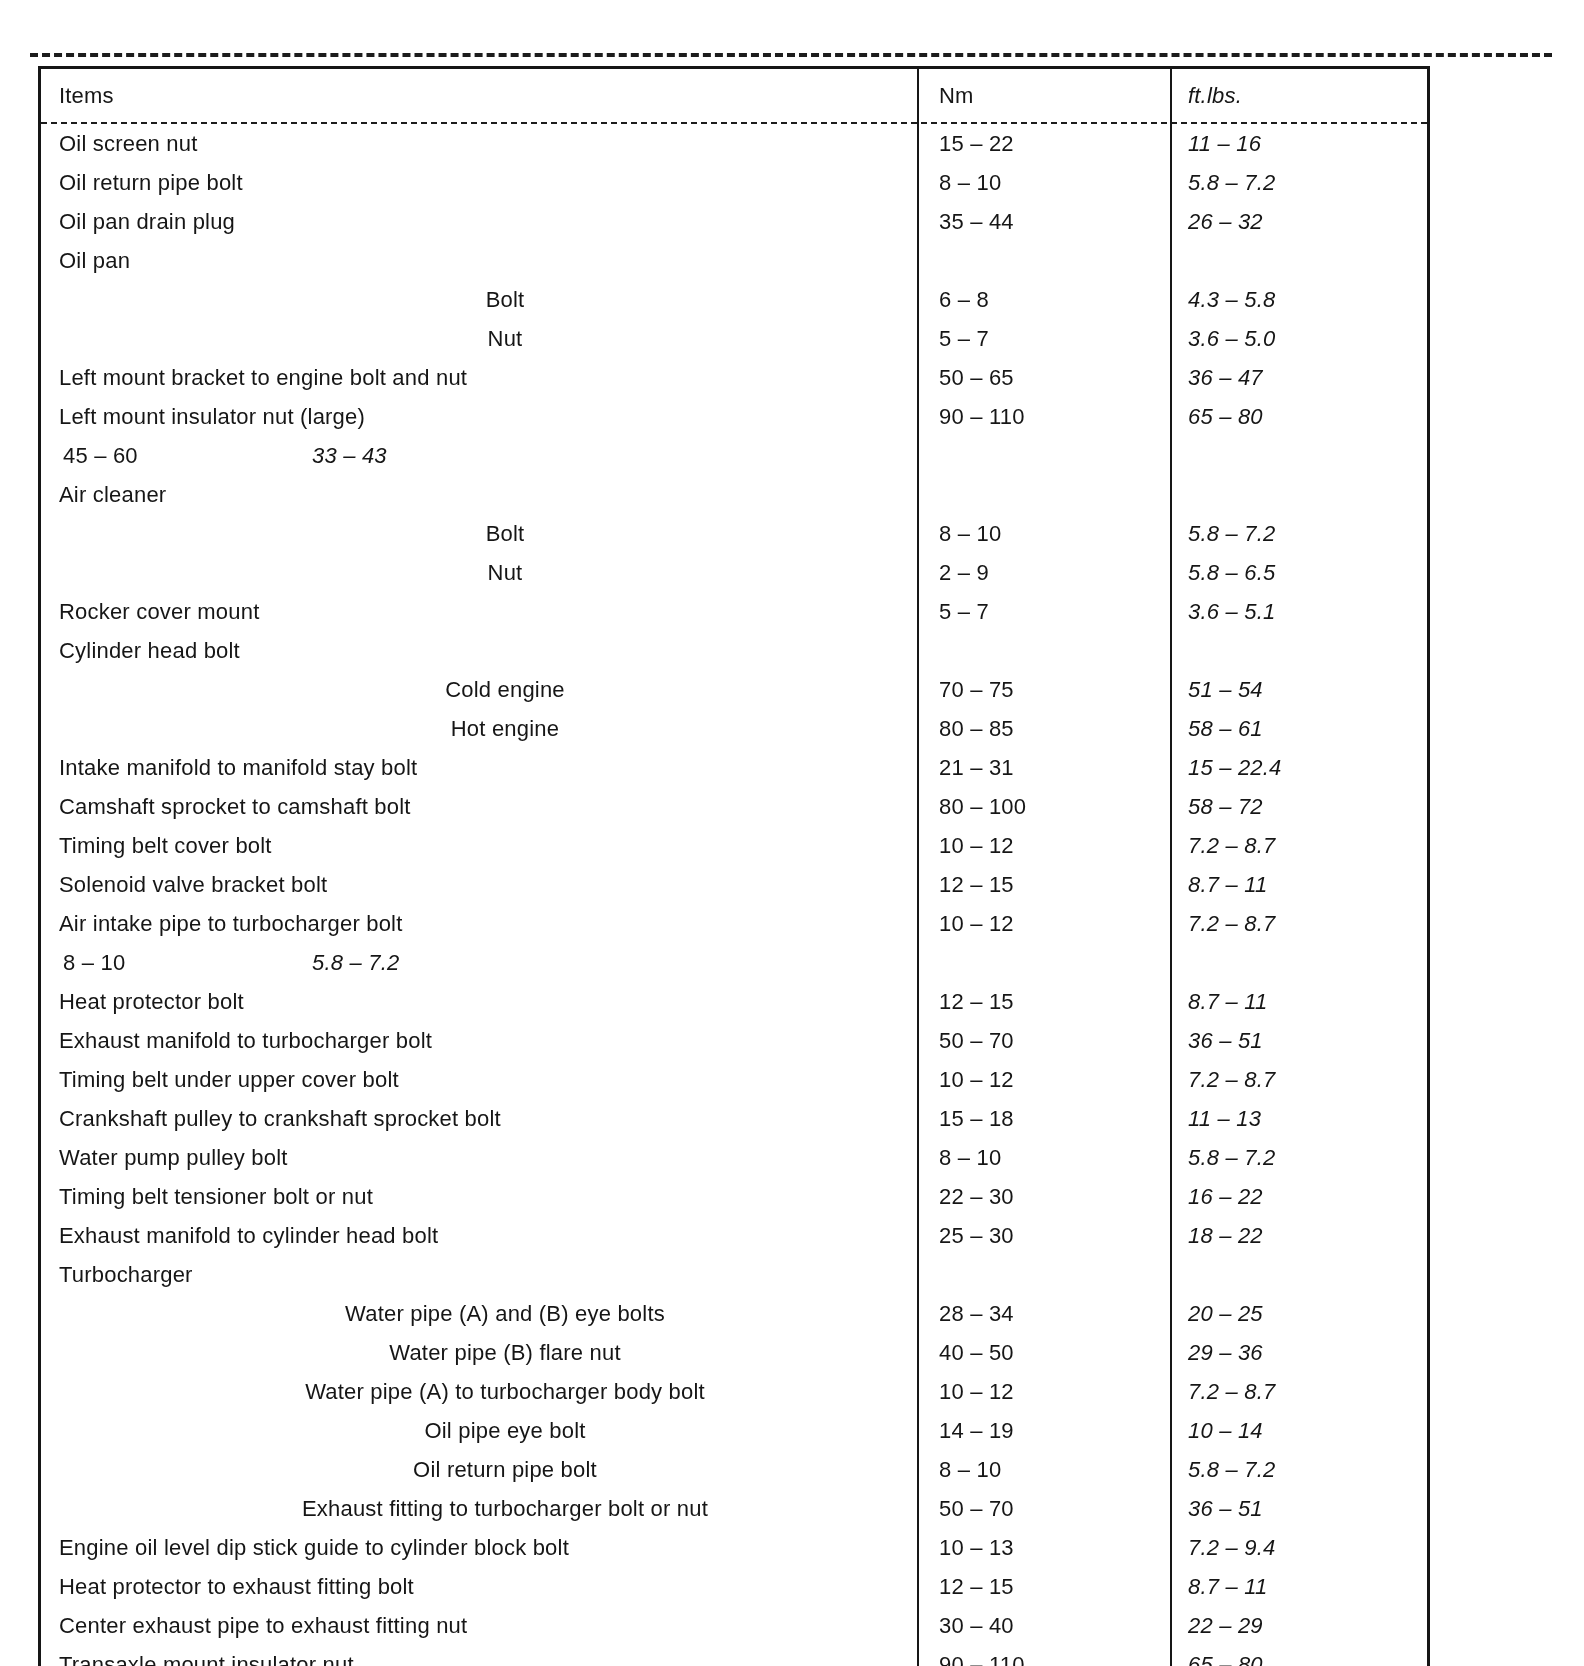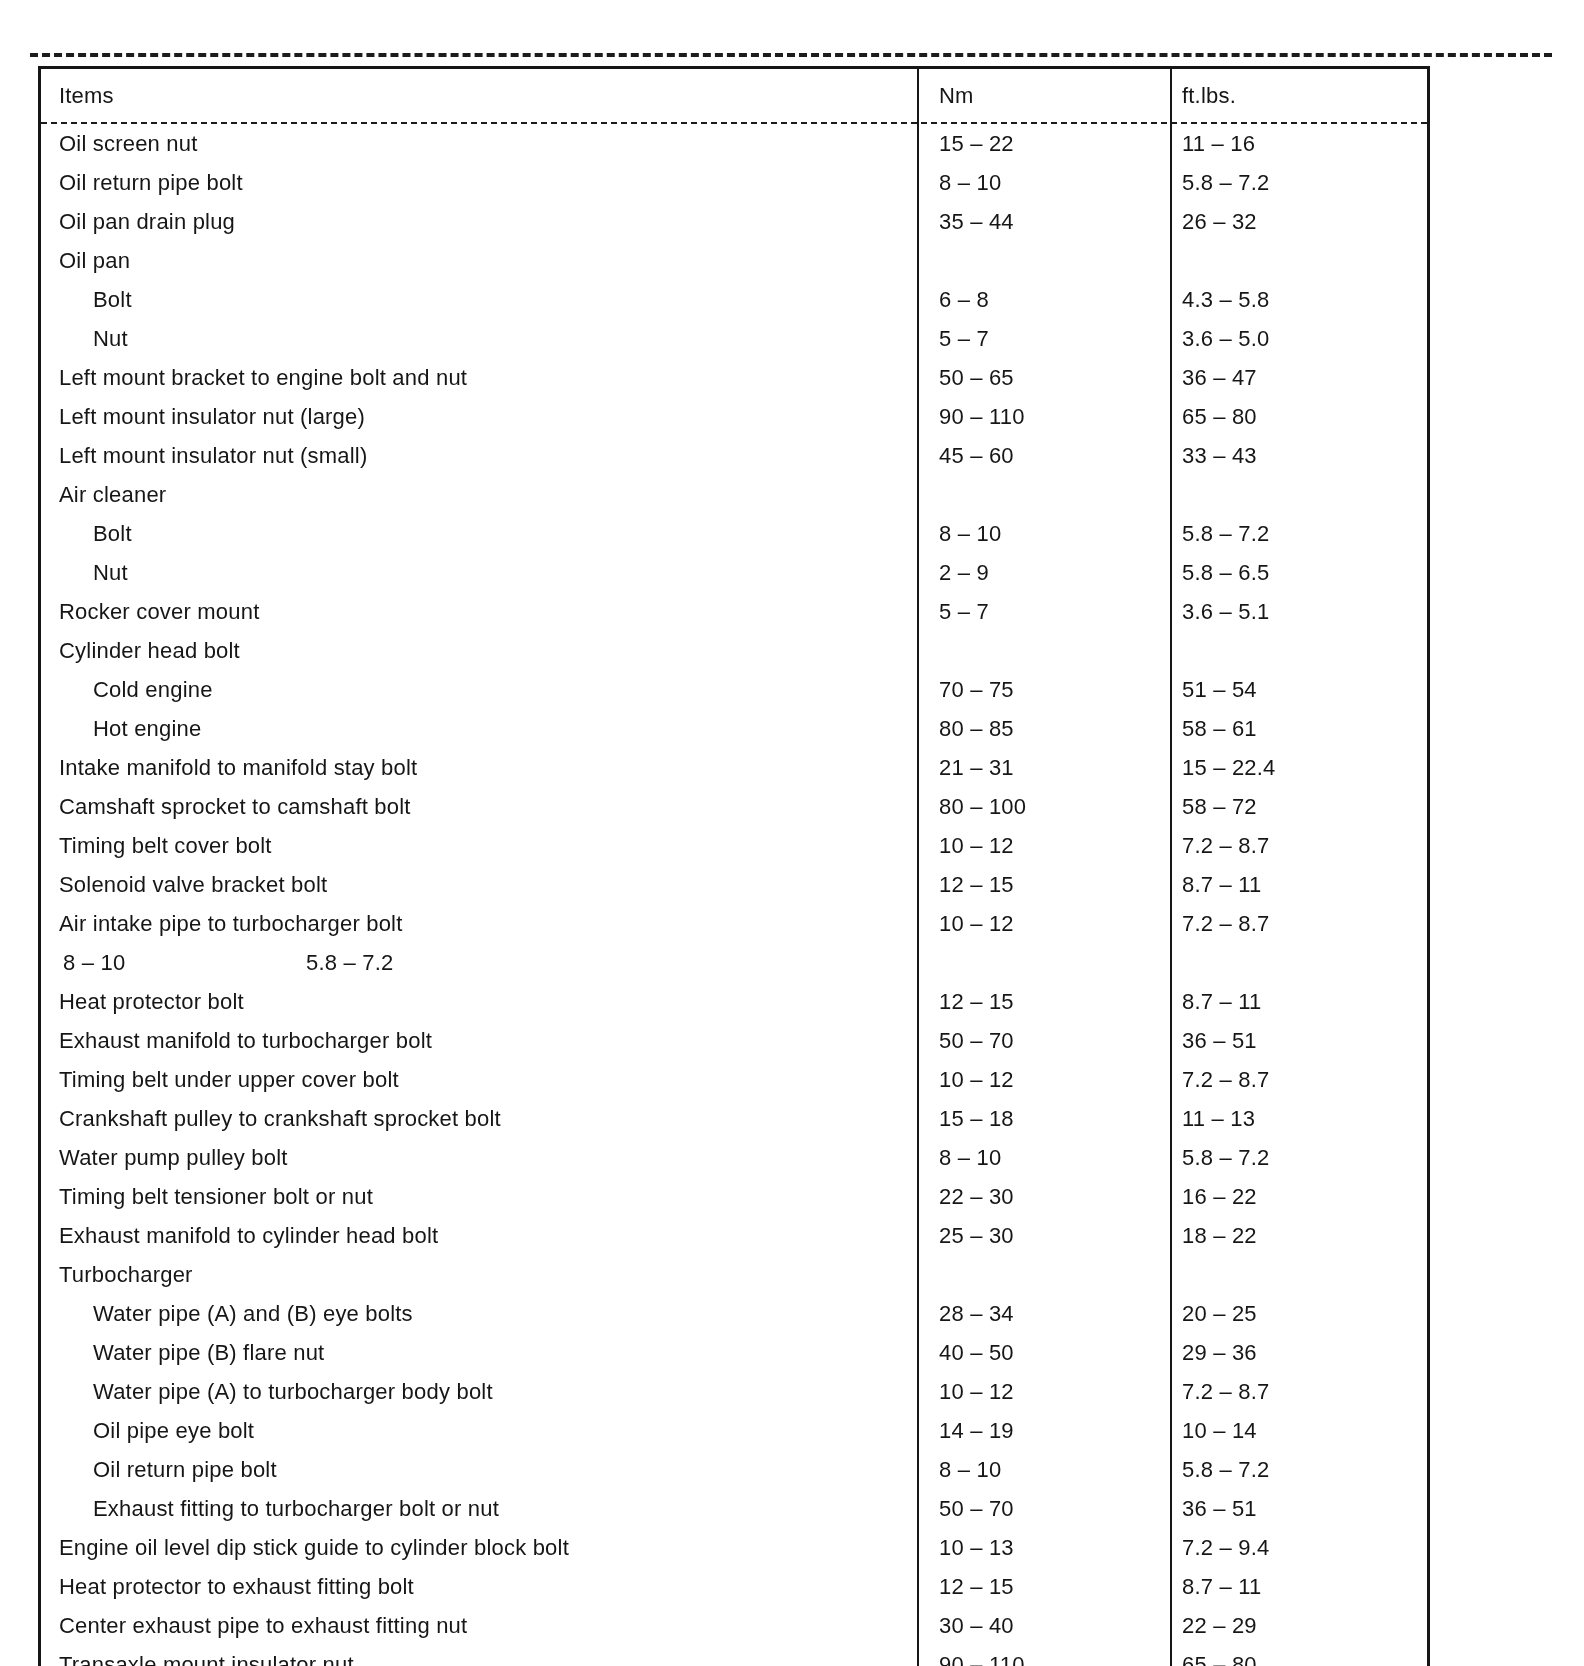--- a/index.html
+++ b/index.html
@@ -74,31 +74,32 @@
     letter-spacing: 0.2px;
     white-space: nowrap;
     overflow: hidden;
   }
 
   .item-cell {
     width: 876px;
     padding-left: 18px;
     flex: 0 0 auto;
   }
-  .item-cell.indent { padding-left: 52px; }
+  .item-cell.indent { padding-left: 52px; text-align: center; }
 
   .nm-cell {
     width: 253px;
     padding-left: 22px;
     flex: 0 0 auto;
   }
 
   .ft-cell {
     flex: 1 1 auto;
-    padding-left: 12px;
+    padding-left: 18px;
+    font-style: italic;
   }
 </style>
 </head>
 <body>
 
 <div class="page">
 
   <div class="dashed-line top"></div>
 
   <div class="spec-table">
@@ -148,21 +149,20 @@
           <div class="cell item-cell">Left mount bracket to engine bolt and nut</div>
           <div class="cell nm-cell">50 – 65</div>
           <div class="cell ft-cell">36 – 47</div>
         </div>
         <div class="row">
           <div class="cell item-cell">Left mount insulator nut (large)</div>
           <div class="cell nm-cell">90 – 110</div>
           <div class="cell ft-cell">65 – 80</div>
         </div>
         <div class="row">
-          <div class="cell item-cell">Left mount insulator nut (small)</div>
           <div class="cell nm-cell">45 – 60</div>
           <div class="cell ft-cell">33 – 43</div>
         </div>
         <div class="row">
           <div class="cell item-cell">Air cleaner</div>
           <div class="cell nm-cell"></div>
           <div class="cell ft-cell"></div>
         </div>
         <div class="row">
           <div class="cell item-cell indent">Bolt</div>

